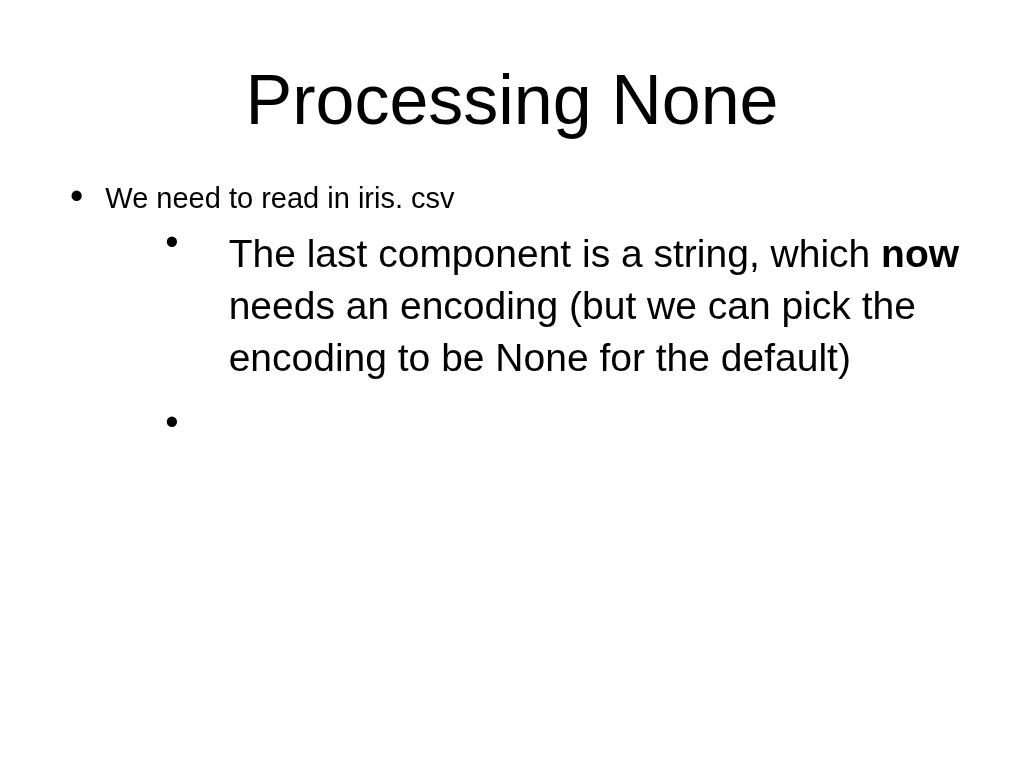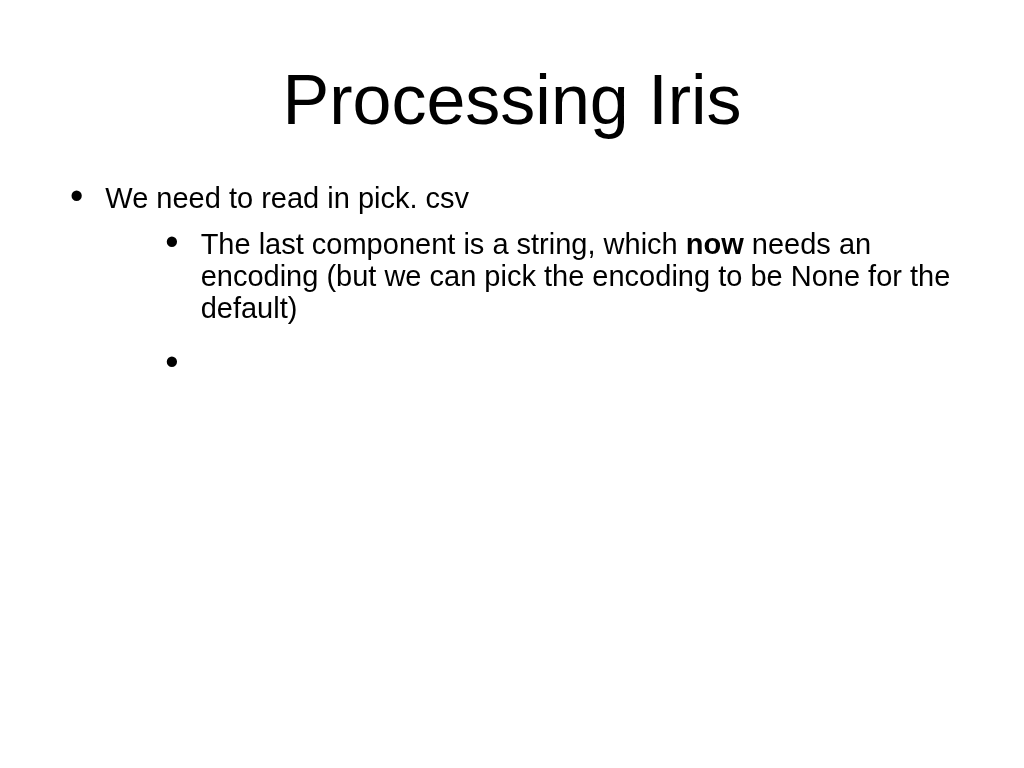--- a/index.html
+++ b/index.html
@@ -57,39 +57,40 @@
       align-items: flex-start;
       margin-bottom: 22px;
     }
     .bullet-level-2 .dot {
       font-size: 38px;
       line-height: 28px;
       margin-right: 22px;
       margin-top: 2px;
     }
     .bullet-level-2 .text {
-      font-size: 29px;
-      line-height: 32px;
+      font-size: 39px;
+      line-height: 52px;
       padding-top: 2px;
       max-width: 790px;
+      margin-left: 28px;
     }
     .bold {
       font-weight: bold;
     }
   </style>
 </head>
 <body>
 
 <div class="slide">
-  <h1 class="title">Processing Iris</h1>
+  <h1 class="title">Processing None</h1>
   <div class="content">
     <div class="bullet-level-1">
       <span class="dot">•</span>
       <div>
-        <span class="text">We need to read in pick. csv</span>
+        <span class="text">We need to read in iris. csv</span>
         <div class="sub-list">
           <div class="bullet-level-2">
             <span class="dot">•</span>
             <div class="text"><span>The last component is a string, which </span><span class="bold">now</span><span> needs an encoding (but we can pick the encoding to be None for the default)</span></div>
           </div>
           <div class="bullet-level-2">
             <span class="dot">•</span>
           </div>
         </div>
       </div>

